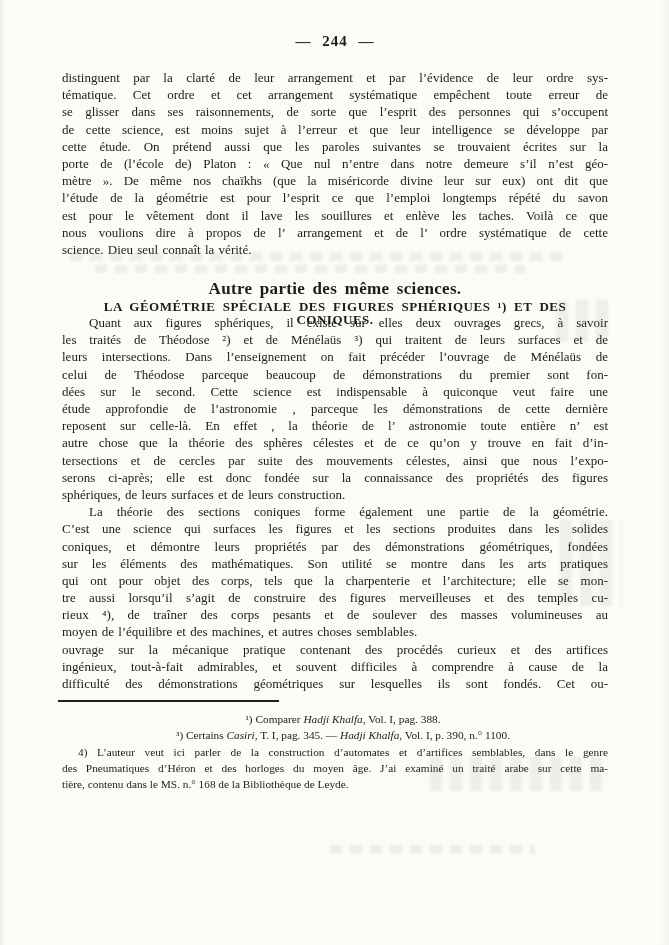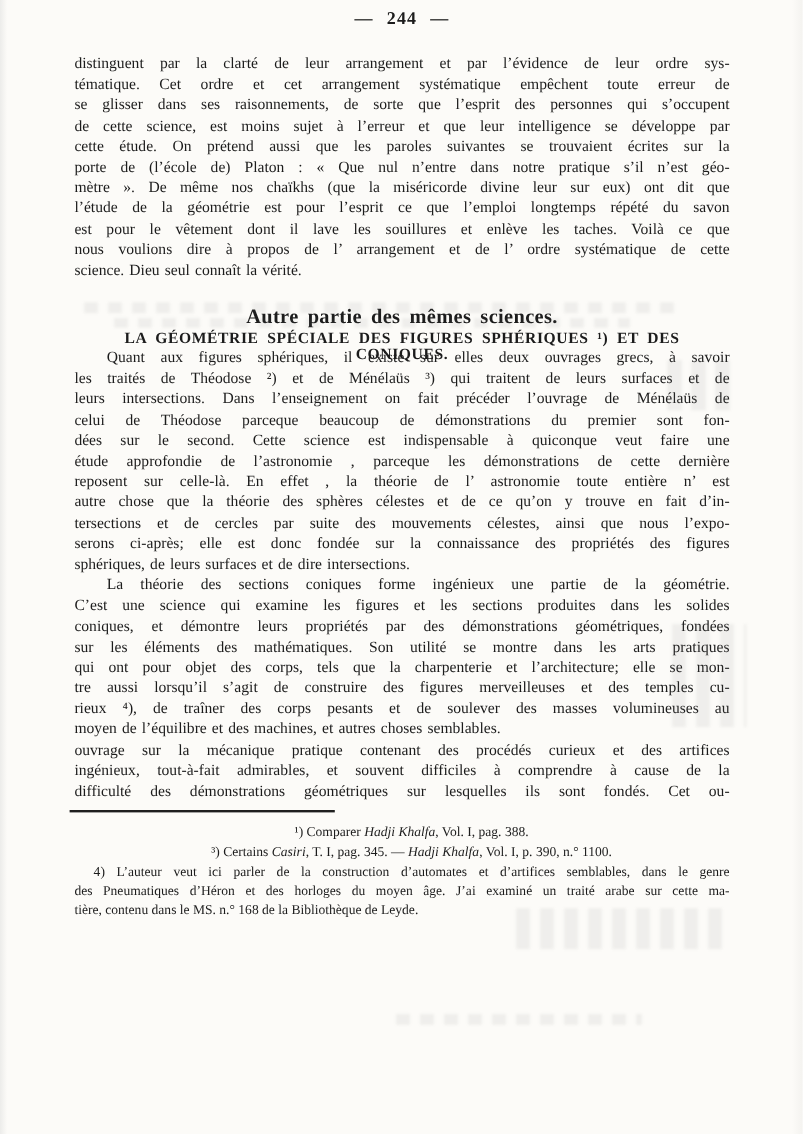--- a/index.html
+++ b/index.html
@@ -1,20 +1,20 @@
 <!DOCTYPE html>
 <html><head>
 <meta charset="utf-8">
 <style>
   html,body{margin:0;padding:0;background:#ffffff;}
   .page{
     position:relative;
     width:669px;height:945px;
     box-sizing:border-box;
-    padding:7px 61px 0 62px;
+    padding:32px 61px 0 62px;
     background:linear-gradient(90deg,#ececea 0px,#fcfbf8 6px,#fcfbf8 660px,#f4f3f0 669px);
     font-family:"Liberation Serif","DejaVu Serif",serif;
     color:#1c1c1c;
     overflow:hidden;
   }
   .page-number{
     height:18px;line-height:18px;
     text-align:center;
     font-size:15px;font-weight:bold;
     word-spacing:6px;letter-spacing:1px;
@@ -71,49 +71,49 @@
 <div class="page">
 
   <div class="page-number">— 244 —</div>
 
   <div id="para1" class="para">
       <div class="line">distinguent par la clarté de leur arrangement et par l’évidence de leur ordre sys-</div>
       <div class="line">tématique. Cet ordre et cet arrangement systématique empêchent toute erreur de</div>
       <div class="line">se glisser dans ses raisonnements, de sorte que l’esprit des personnes qui s’occupent</div>
       <div class="line">de cette science, est moins sujet à l’erreur et que leur intelligence se développe par</div>
       <div class="line">cette étude. On prétend aussi que les paroles suivantes se trouvaient écrites sur la</div>
-      <div class="line">porte de (l’école de) Platon : « Que nul n’entre dans notre pratique s’il n’est géo-</div>
+      <div class="line">porte de (l’école de) Platon : « Que nul n’entre dans notre demeure s’il n’est géo-</div>
       <div class="line">mètre ». De même nos chaïkhs (que la miséricorde divine leur sur eux) ont dit que</div>
       <div class="line">l’étude de la géométrie est pour l’esprit ce que l’emploi longtemps répété du savon</div>
       <div class="line">est pour le vêtement dont il lave les souillures et enlève les taches. Voilà ce que</div>
       <div class="line">nous voulions dire à propos de l’ arrangement et de l’ ordre systématique de cette</div>
       <div class="line  line-flush">science. Dieu seul connaît la vérité.</div>
     </div>
 
-  <div class="section-heading">Autre partie des mêmes sciences.</div>
+  <div class="section-heading">Autre partie des même sciences.</div>
 
   <div class="section-subheading">LA GÉOMÉTRIE SPÉCIALE DES FIGURES SPHÉRIQUES ¹) ET DES CONIQUES.</div>
 
   <div id="para2" class="para">
       <div class="line line-indent">Quant aux figures sphériques, il existe sur elles deux ouvrages grecs, à savoir</div>
       <div class="line">les traités de Théodose ²) et de Ménélaüs ³) qui traitent de leurs surfaces et de</div>
       <div class="line">leurs intersections. Dans l’enseignement on fait précéder l’ouvrage de Ménélaüs de</div>
       <div class="line">celui de Théodose parceque beaucoup de démonstrations du premier sont fon-</div>
       <div class="line">dées sur le second. Cette science est indispensable à quiconque veut faire une</div>
       <div class="line">étude approfondie de l’astronomie , parceque les démonstrations de cette dernière</div>
       <div class="line">reposent sur celle-là. En effet , la théorie de l’ astronomie toute entière n’ est</div>
       <div class="line">autre chose que la théorie des sphères célestes et de ce qu’on y trouve en fait d’in-</div>
       <div class="line">tersections et de cercles par suite des mouvements célestes, ainsi que nous l’expo-</div>
       <div class="line">serons ci-après; elle est donc fondée sur la connaissance des propriétés des figures</div>
-      <div class="line  line-flush">sphériques, de leurs surfaces et de dire intersections.</div>
+      <div class="line  line-flush">sphériques, de leurs surfaces et de leurs construction.</div>
     </div>
 
   <div id="para3" class="para">
-      <div class="line line-indent">La théorie des sections coniques forme ingénieux une partie de la géométrie.</div>
-      <div class="line">C’est une science qui examine les figures et les sections produites dans les solides</div>
+      <div class="line line-indent">La théorie des sections coniques forme également une partie de la géométrie.</div>
+      <div class="line">C’est une science qui surfaces les figures et les sections produites dans les solides</div>
       <div class="line">coniques, et démontre leurs propriétés par des démonstrations géométriques, fondées</div>
       <div class="line">sur les éléments des mathématiques. Son utilité se montre dans les arts pratiques</div>
       <div class="line">qui ont pour objet des corps, tels que la charpenterie et l’architecture; elle se mon-</div>
       <div class="line">tre aussi lorsqu’il s’agit de construire des figures merveilleuses et des temples cu-</div>
       <div class="line">rieux ⁴), de traîner des corps pesants et de soulever des masses volumineuses au</div>
       <div class="line  line-flush">moyen de l’équilibre et des machines, et autres choses semblables.</div>
     </div>
 
   <div id="para4" class="para">
       <div class="line">ouvrage sur la mécanique pratique contenant des procédés curieux et des artifices</div>

